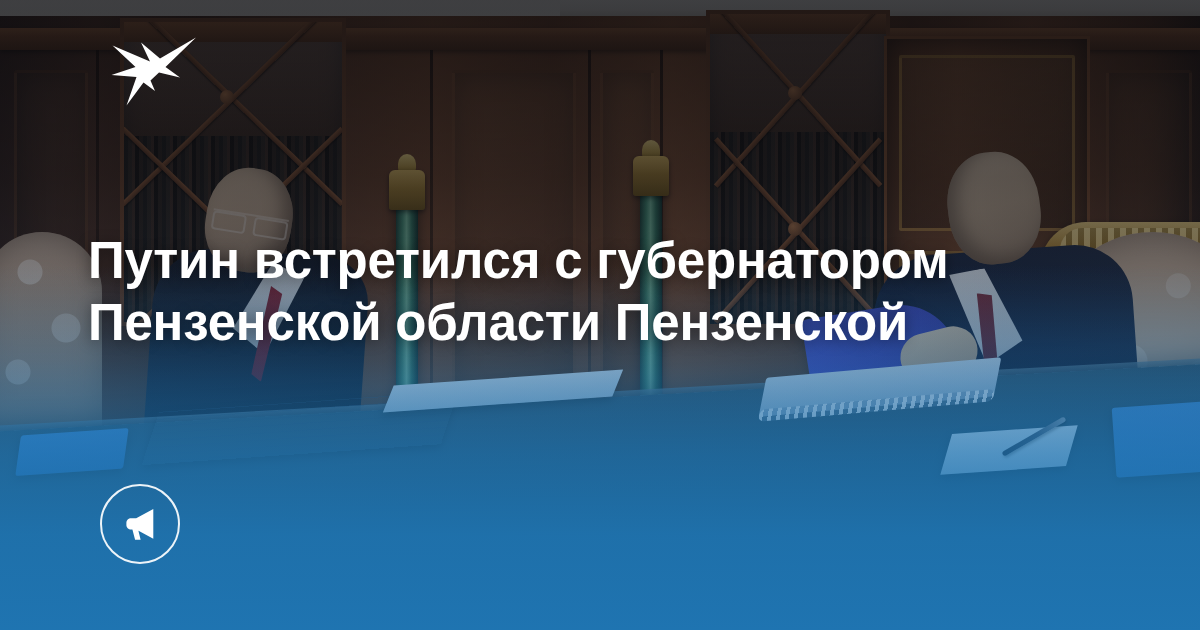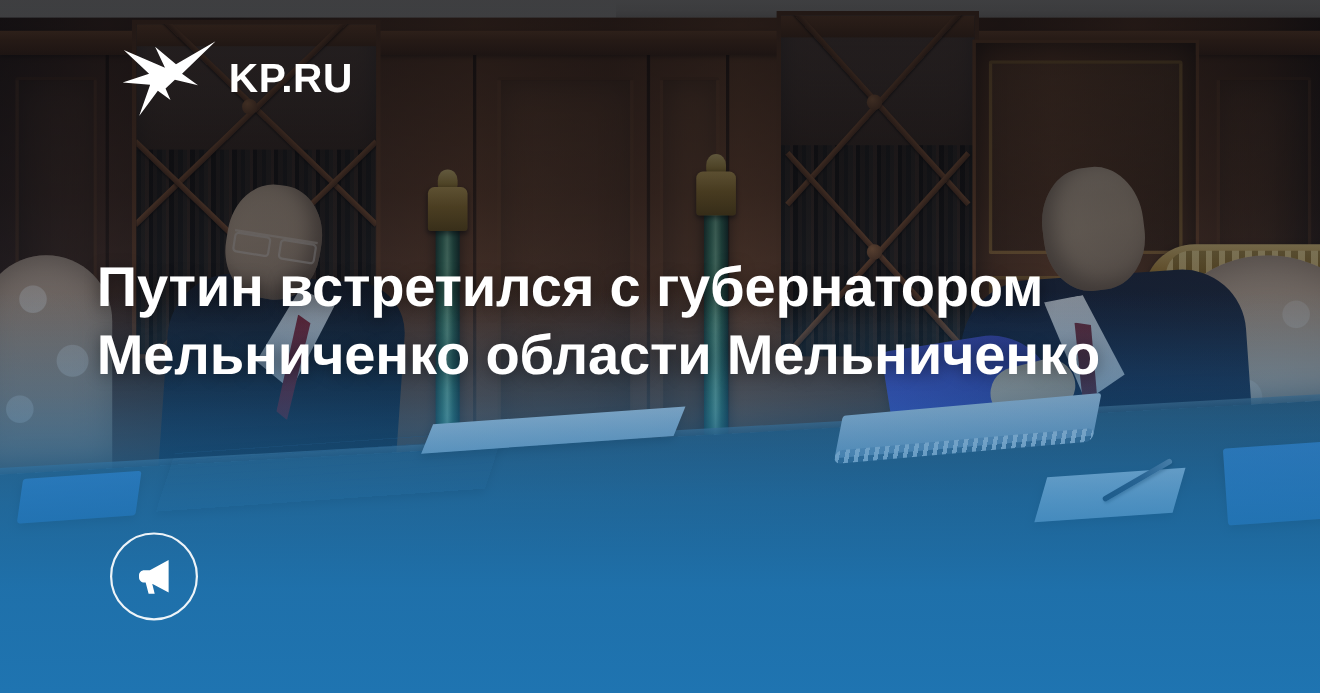--- a/index.html
+++ b/index.html
@@ -507,24 +507,23 @@
   <div class="overlay-dark"></div>
   <div class="overlay-blue"></div>
 
   <div class="fg">
 
     <div class="logo">
       <svg class="bird" viewBox="0 0 86 70" aria-hidden="true">
         <path fill="#ffffff" d="M2.5 9.5 L40 25.5 L31 6.5 L50 22.5 L86 1.5 L55.5 31 L70 41.5 L49 36.5 L40.5 44.5
                  L45 55 L33.5 46.5 L16.5 69.5 L26.5 41 L1.5 39 L25.5 31 Z"></path>
       </svg>
-      <span class="wordmark">KP.RU</span>
-    </div>
-
-    <h1 class="headline">Путин встретился с губернатором Мельниченко области Мельниченко</h1>
+    </div>
+
+    <h1 class="headline">Путин встретился с губернатором Пензенской области Пензенской</h1>
 
     <div class="badge">
       <span class="circle">
         <svg viewBox="0 0 24 24" aria-hidden="true">
           <path fill="#ffffff" d="M20.4 2.6 L9.6 8.4 L6.4 8.4 C4.7 8.4 3.4 9.7 3.4 11.3 L3.4 12.6
                    C3.4 14.2 4.7 15.5 6.4 15.5 L7.2 15.5 L8.9 21.9 L12.4 21.9 L10.8 15.5
                    L9.6 15.5 L20.4 21.3 Z"></path>
         </svg>
       </span>
     </div>

